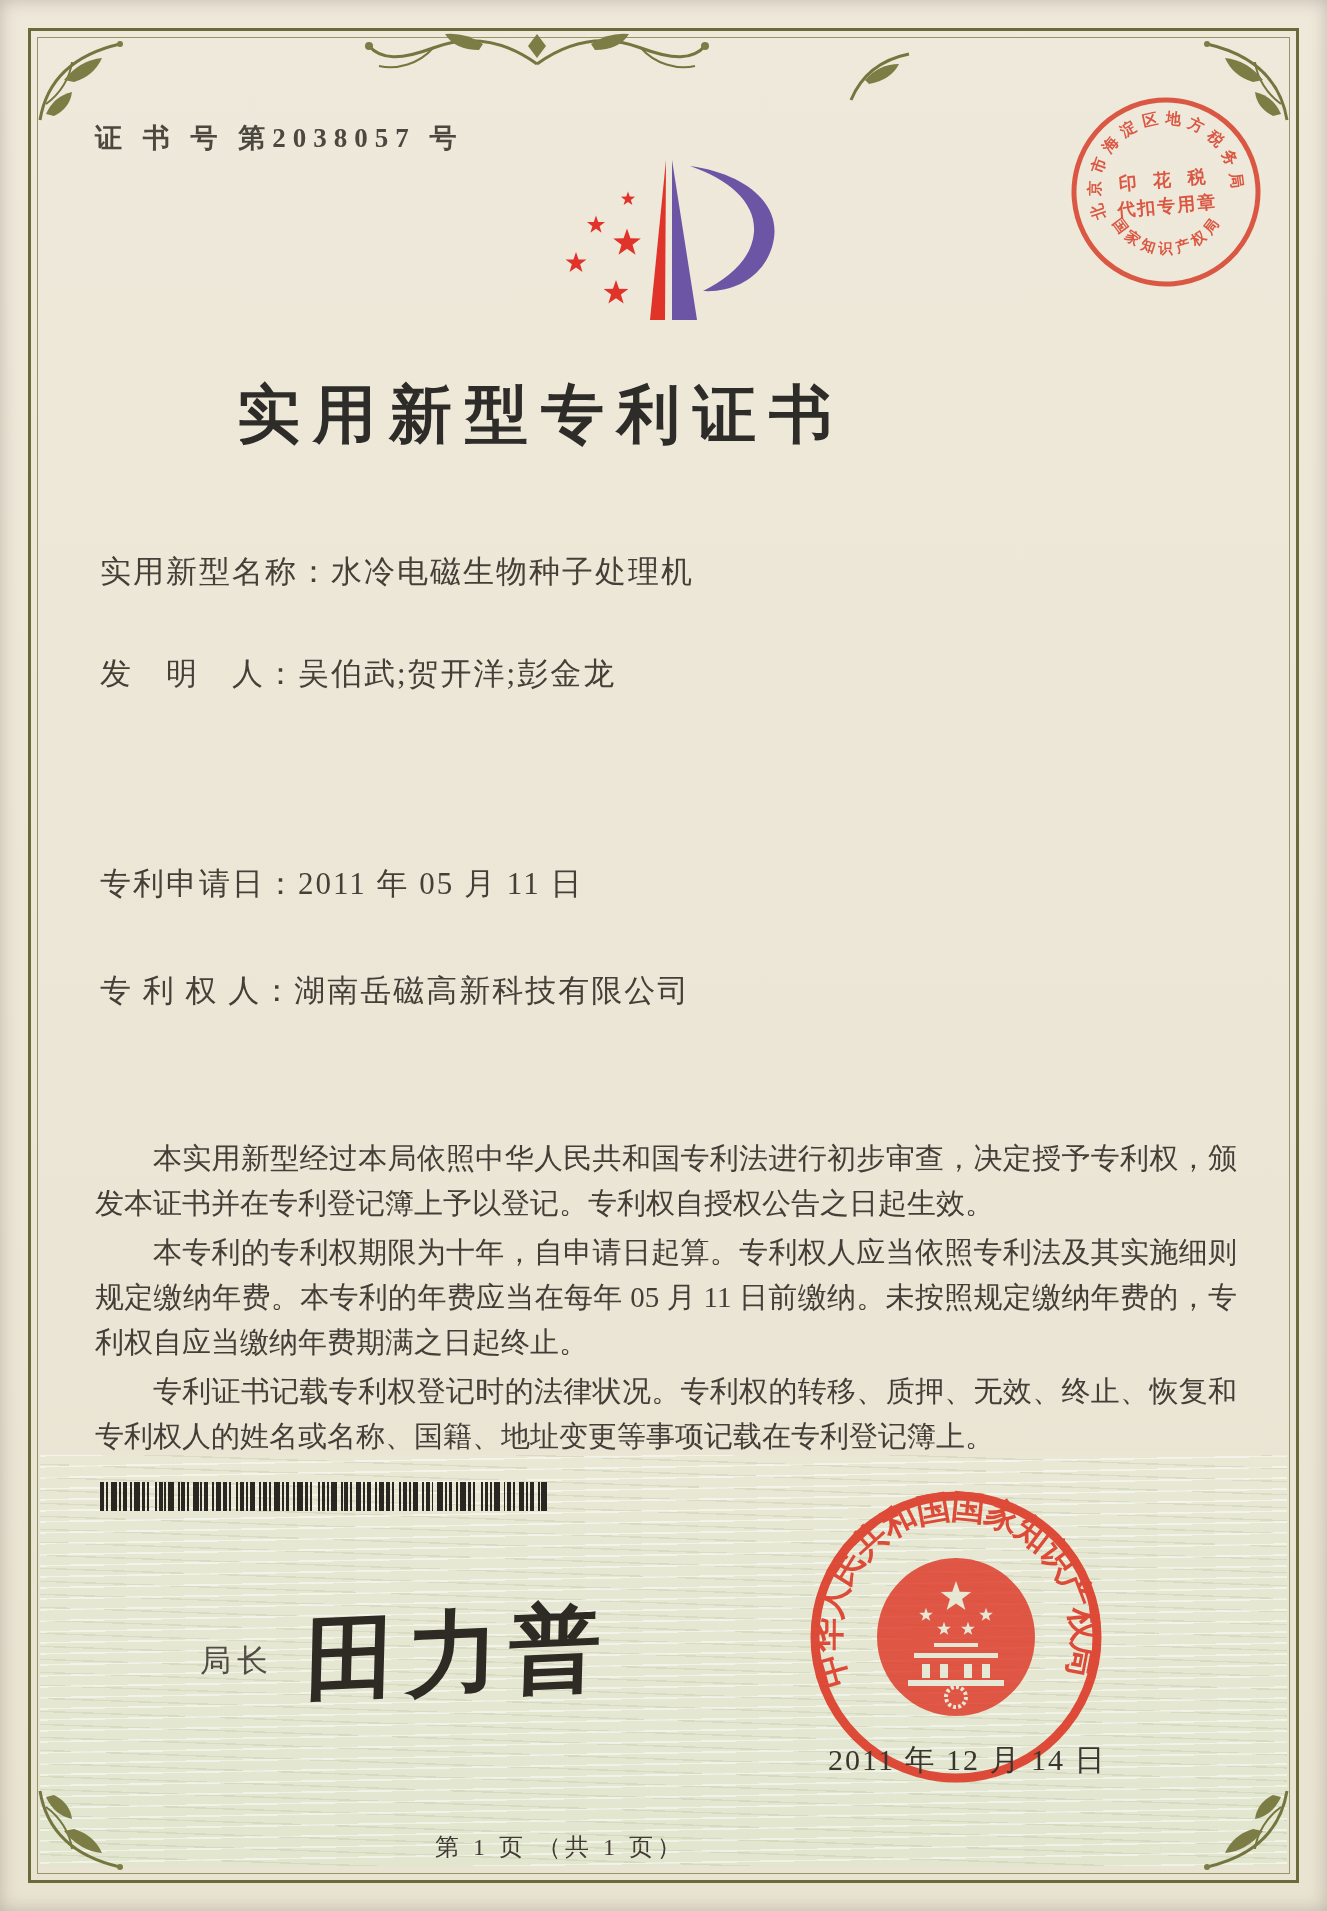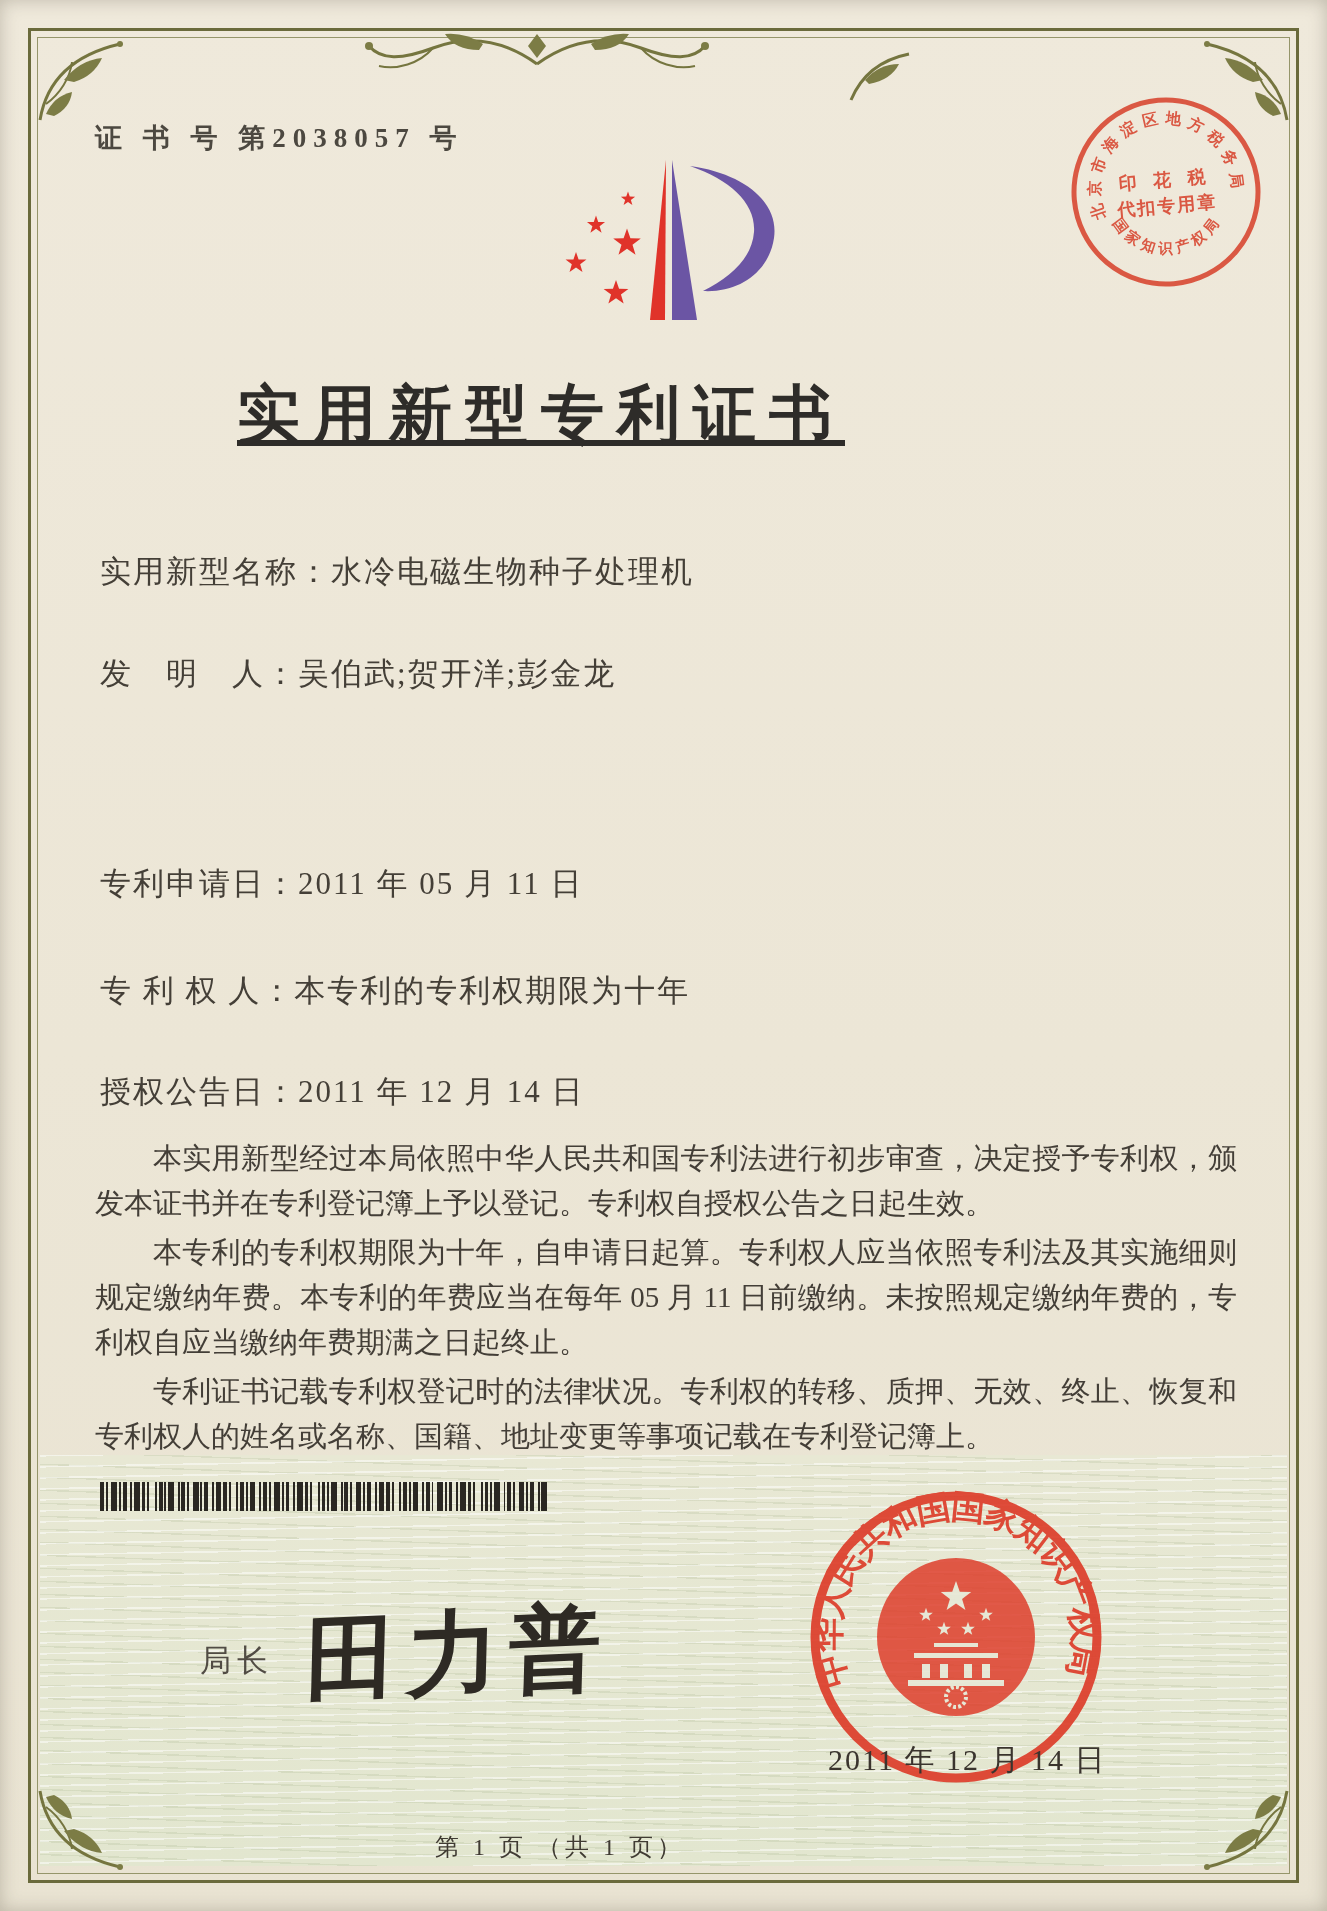--- a/index.html
+++ b/index.html
@@ -15,21 +15,21 @@
   .guilloche{
     position:absolute; left:40px; top:1455px; width:1247px; height:411px;
     background:
       repeating-linear-gradient(179deg, rgba(255,255,255,.5) 0 1.6px, rgba(255,255,255,0) 1.6px 11px),
       repeating-linear-gradient(182deg, rgba(140,158,112,.16) 0 1.4px, rgba(140,158,112,0) 1.4px 13px),
       linear-gradient(180deg,#e8e8d4,#e2e6cf);
   }
   .cert-no{position:absolute; left:95px; top:120px; font-size:27px; letter-spacing:7px; color:#4c4840;font-weight:bold;}
   .title{
     position:absolute; left:0; top:372px; width:1082px; text-align:center;
-    font-size:63px; font-weight:600; letter-spacing:13px; color:#2e2c29;text-decoration:underline;
+    font-size:63px; font-weight:600; letter-spacing:13px; color:#2e2c29;
   }
   .field{position:absolute; left:100px; font-size:31px; letter-spacing:2px; color:#443f37; white-space:nowrap;}
   .paras{position:absolute; left:95px; top:1136px; width:1142px; font-size:29px; line-height:45px;
          color:#433e37; text-align:justify;}
   .paras p{margin:0 0 4px 0; text-indent:2em;}
   .barcode{position:absolute; left:100px; top:1482px; width:448px; height:29px; font-size:0; overflow:hidden;}
   .barcode i{display:inline-block; height:100%;}
   .signer-title{position:absolute; left:200px; top:1640px; font-size:31px; letter-spacing:6px; color:#514c44;}
   .signature{
     position:absolute; left:305px; top:1592px; font-size:92px; font-weight:600;
@@ -133,24 +133,21 @@
   <div class="field" style="top:551px">
     <span>实用新型名称：</span><span>水冷电磁生物种子处理机</span>
   </div>
   <div class="field" style="top:653px">
     <span>发　明　人：</span><span>吴伯武;贺开洋;彭金龙</span>
   </div>
   <div class="field" style="top:863px">
     <span>专利申请日：</span><span>2011 年 05 月 11 日</span>
   </div>
   <div class="field" style="top:970px">
-    <span>专 利 权 人：</span><span>本专利的专利权期限为十年</span>
-  </div>
-  <div class="field" style="top:1071px">
-    <span>授权公告日：</span><span>2011 年 12 月 14 日</span>
+    <span>专 利 权 人：</span><span>湖南岳磁高新科技有限公司</span>
   </div>
 
   <div class="paras">
     <p>本实用新型经过本局依照中华人民共和国专利法进行初步审查，决定授予专利权，颁发本证书并在专利登记簿上予以登记。专利权自授权公告之日起生效。</p>
     <p>本专利的专利权期限为十年，自申请日起算。专利权人应当依照专利法及其实施细则规定缴纳年费。本专利的年费应当在每年 05 月 11 日前缴纳。未按照规定缴纳年费的，专利权自应当缴纳年费期满之日起终止。</p>
     <p>专利证书记载专利权登记时的法律状况。专利权的转移、质押、无效、终止、恢复和专利权人的姓名或名称、国籍、地址变更等事项记载在专利登记簿上。</p>
   </div>
 
   <div class="barcode"><i style="width:3.8px;background:#2a2722;"></i><i style="width:1.9px;"></i><i style="width:1.9px;background:#2a2722;"></i><i style="width:3.8px;"></i><i style="width:5.699999999999999px;background:#2a2722;"></i><i style="width:1.9px;"></i><i style="width:1.9px;background:#2a2722;"></i><i style="width:1.9px;"></i><i style="width:3.8px;background:#2a2722;"></i><i style="width:3.8px;"></i><i style="width:1.9px;background:#2a2722;"></i><i style="width:1.9px;"></i><i style="width:5.699999999999999px;background:#2a2722;"></i><i style="width:1.9px;"></i><i style="width:3.8px;background:#2a2722;"></i><i style="width:1.9px;"></i><i style="width:1.9px;background:#2a2722;"></i><i style="width:5.699999999999999px;"></i><i style="width:1.9px;background:#2a2722;"></i><i style="width:1.9px;"></i><i style="width:3.8px;background:#2a2722;"></i><i style="width:1.9px;"></i><i style="width:1.9px;background:#2a2722;"></i><i style="width:1.9px;"></i><i style="width:5.699999999999999px;background:#2a2722;"></i><i style="width:3.8px;"></i><i style="width:1.9px;background:#2a2722;"></i><i style="width:1.9px;"></i><i style="width:3.8px;background:#2a2722;"></i><i style="width:1.9px;"></i><i style="width:1.9px;background:#2a2722;"></i><i style="width:3.8px;"></i><i style="width:5.699999999999999px;background:#2a2722;"></i><i style="width:1.9px;"></i><i style="width:1.9px;background:#2a2722;"></i><i style="width:1.9px;"></i><i style="width:3.8px;background:#2a2722;"></i><i style="width:3.8px;"></i><i style="width:1.9px;background:#2a2722;"></i><i style="width:1.9px;"></i><i style="width:5.699999999999999px;background:#2a2722;"></i><i style="width:1.9px;"></i><i style="width:3.8px;background:#2a2722;"></i><i style="width:1.9px;"></i><i style="width:1.9px;background:#2a2722;"></i><i style="width:5.699999999999999px;"></i><i style="width:1.9px;background:#2a2722;"></i><i style="width:1.9px;"></i><i style="width:3.8px;background:#2a2722;"></i><i style="width:1.9px;"></i><i style="width:1.9px;background:#2a2722;"></i><i style="width:1.9px;"></i><i style="width:5.699999999999999px;background:#2a2722;"></i><i style="width:3.8px;"></i><i style="width:1.9px;background:#2a2722;"></i><i style="width:1.9px;"></i><i style="width:3.8px;background:#2a2722;"></i><i style="width:1.9px;"></i><i style="width:1.9px;background:#2a2722;"></i><i style="width:3.8px;"></i><i style="width:5.699999999999999px;background:#2a2722;"></i><i style="width:1.9px;"></i><i style="width:1.9px;background:#2a2722;"></i><i style="width:1.9px;"></i><i style="width:3.8px;background:#2a2722;"></i><i style="width:3.8px;"></i><i style="width:1.9px;background:#2a2722;"></i><i style="width:1.9px;"></i><i style="width:5.699999999999999px;background:#2a2722;"></i><i style="width:1.9px;"></i><i style="width:3.8px;background:#2a2722;"></i><i style="width:1.9px;"></i><i style="width:1.9px;background:#2a2722;"></i><i style="width:5.699999999999999px;"></i><i style="width:1.9px;background:#2a2722;"></i><i style="width:1.9px;"></i><i style="width:3.8px;background:#2a2722;"></i><i style="width:1.9px;"></i><i style="width:1.9px;background:#2a2722;"></i><i style="width:1.9px;"></i><i style="width:5.699999999999999px;background:#2a2722;"></i><i style="width:3.8px;"></i><i style="width:1.9px;background:#2a2722;"></i><i style="width:1.9px;"></i><i style="width:3.8px;background:#2a2722;"></i><i style="width:1.9px;"></i><i style="width:1.9px;background:#2a2722;"></i><i style="width:3.8px;"></i><i style="width:5.699999999999999px;background:#2a2722;"></i><i style="width:1.9px;"></i><i style="width:1.9px;background:#2a2722;"></i><i style="width:1.9px;"></i><i style="width:3.8px;background:#2a2722;"></i><i style="width:3.8px;"></i><i style="width:1.9px;background:#2a2722;"></i><i style="width:1.9px;"></i><i style="width:5.699999999999999px;background:#2a2722;"></i><i style="width:1.9px;"></i><i style="width:3.8px;background:#2a2722;"></i><i style="width:1.9px;"></i><i style="width:1.9px;background:#2a2722;"></i><i style="width:5.699999999999999px;"></i><i style="width:1.9px;background:#2a2722;"></i><i style="width:1.9px;"></i><i style="width:3.8px;background:#2a2722;"></i><i style="width:1.9px;"></i><i style="width:1.9px;background:#2a2722;"></i><i style="width:1.9px;"></i><i style="width:5.699999999999999px;background:#2a2722;"></i><i style="width:3.8px;"></i><i style="width:1.9px;background:#2a2722;"></i><i style="width:1.9px;"></i><i style="width:3.8px;background:#2a2722;"></i><i style="width:1.9px;"></i><i style="width:1.9px;background:#2a2722;"></i><i style="width:3.8px;"></i><i style="width:5.699999999999999px;background:#2a2722;"></i><i style="width:1.9px;"></i><i style="width:1.9px;background:#2a2722;"></i><i style="width:1.9px;"></i><i style="width:3.8px;background:#2a2722;"></i><i style="width:3.8px;"></i><i style="width:1.9px;background:#2a2722;"></i><i style="width:1.9px;"></i><i style="width:5.699999999999999px;background:#2a2722;"></i><i style="width:1.9px;"></i><i style="width:3.8px;background:#2a2722;"></i><i style="width:1.9px;"></i><i style="width:1.9px;background:#2a2722;"></i><i style="width:5.699999999999999px;"></i><i style="width:1.9px;background:#2a2722;"></i><i style="width:1.9px;"></i><i style="width:3.8px;background:#2a2722;"></i><i style="width:1.9px;"></i><i style="width:1.9px;background:#2a2722;"></i><i style="width:1.9px;"></i><i style="width:5.699999999999999px;background:#2a2722;"></i><i style="width:3.8px;"></i><i style="width:1.9px;background:#2a2722;"></i><i style="width:1.9px;"></i><i style="width:3.8px;background:#2a2722;"></i><i style="width:1.9px;"></i><i style="width:1.9px;background:#2a2722;"></i><i style="width:3.8px;"></i><i style="width:5.699999999999999px;background:#2a2722;"></i><i style="width:1.9px;"></i><i style="width:1.9px;background:#2a2722;"></i><i style="width:1.9px;"></i><i style="width:3.8px;background:#2a2722;"></i><i style="width:3.8px;"></i><i style="width:1.9px;background:#2a2722;"></i><i style="width:1.9px;"></i><i style="width:5.699999999999999px;background:#2a2722;"></i></div>
 

